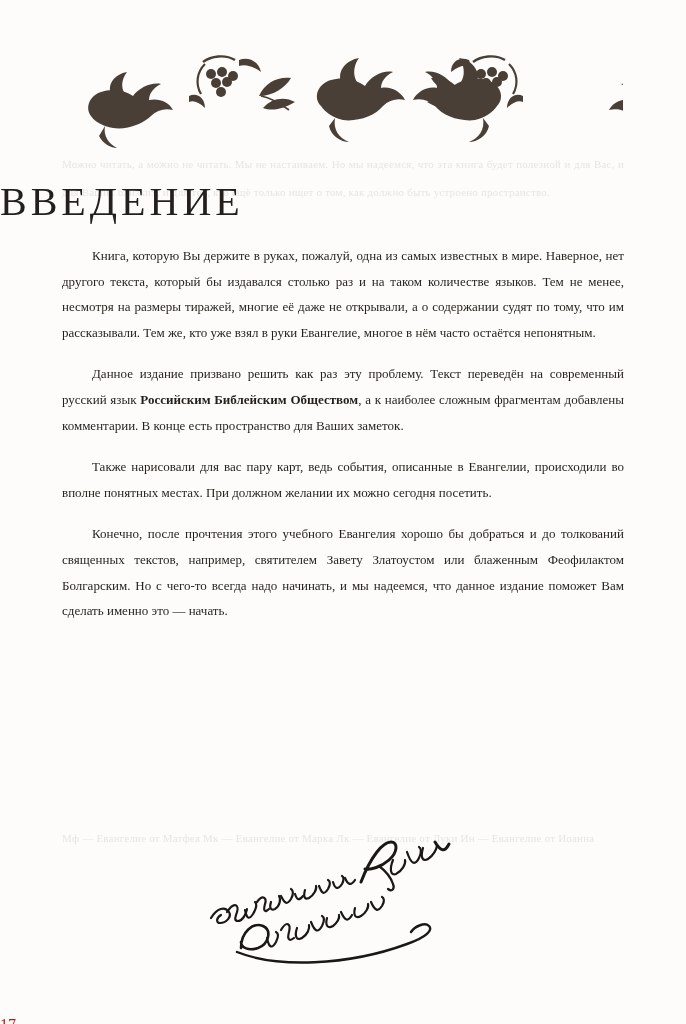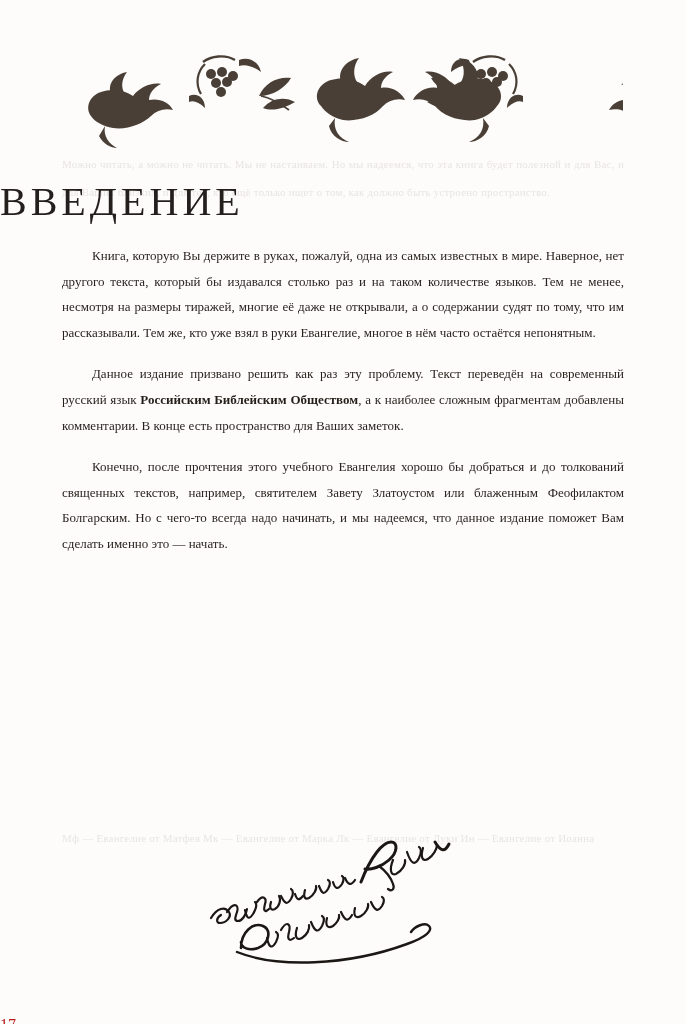--- a/index.html
+++ b/index.html
@@ -188,20 +188,21 @@
     </svg>
   </div>
 
   <h1 class="title">ВВЕДЕНИЕ</h1>
 
   <div class="body-text">
     <p>Книга, которую Вы держите в руках, пожалуй, одна из самых известных в мире. Наверное, нет другого текста, который бы издавался столько раз и на таком количестве языков. Тем не менее, несмотря на размеры тиражей, многие её даже не открывали, а о содержании судят по тому, что им рассказывали. Тем же, кто уже взял в руки Евангелие, многое в нём часто остаётся непонятным.</p>
     <p>
       <span>Данное издание призвано решить как раз эту проблему. Текст переведён на современный русский язык </span><b>Российским Библейским Обществом</b><span>, а к наиболее сложным фрагментам добавлены комментарии. В конце есть пространство для Ваших заметок.</span>
     </p>
+    <p>Также нарисовали для вас пару карт, ведь события, описанные в Евангелии, происходили во вполне понятных местах. При должном желании их можно сегодня посетить.</p>
     <p>Конечно, после прочтения этого учебного Евангелия хорошо бы добраться и до толкований священных текстов, например, святителем Завету Златоустом или блаженным Феофилактом Болгарским. Но с чего-то всегда надо начинать, и мы надеемся, что данное издание поможет Вам сделать именно это — начать.</p>
   </div>
 
   <div class="signature" title="священник Павел Островский">
     <svg width="320" height="140" viewBox="0 0 320 140" xmlns="http://www.w3.org/2000/svg" aria-hidden="true">
       <g fill="none" stroke="#1b1714" stroke-width="2.2" stroke-linecap="round" stroke-linejoin="round">
 
         <path d="M28 92 c6 -10 14 -12 18 -6 c3 5 -3 11 -9 11 c-4 0 -4 -5 1 -8"></path>
         <path d="M44 86 c8 -12 12 -6 10 0 c-2 6 -3 9 1 9 c4 0 8 -6 9 -12"></path>
         <path d="M62 84 c2 9 4 10 8 4 c3 -5 4 -10 2 -12"></path>

